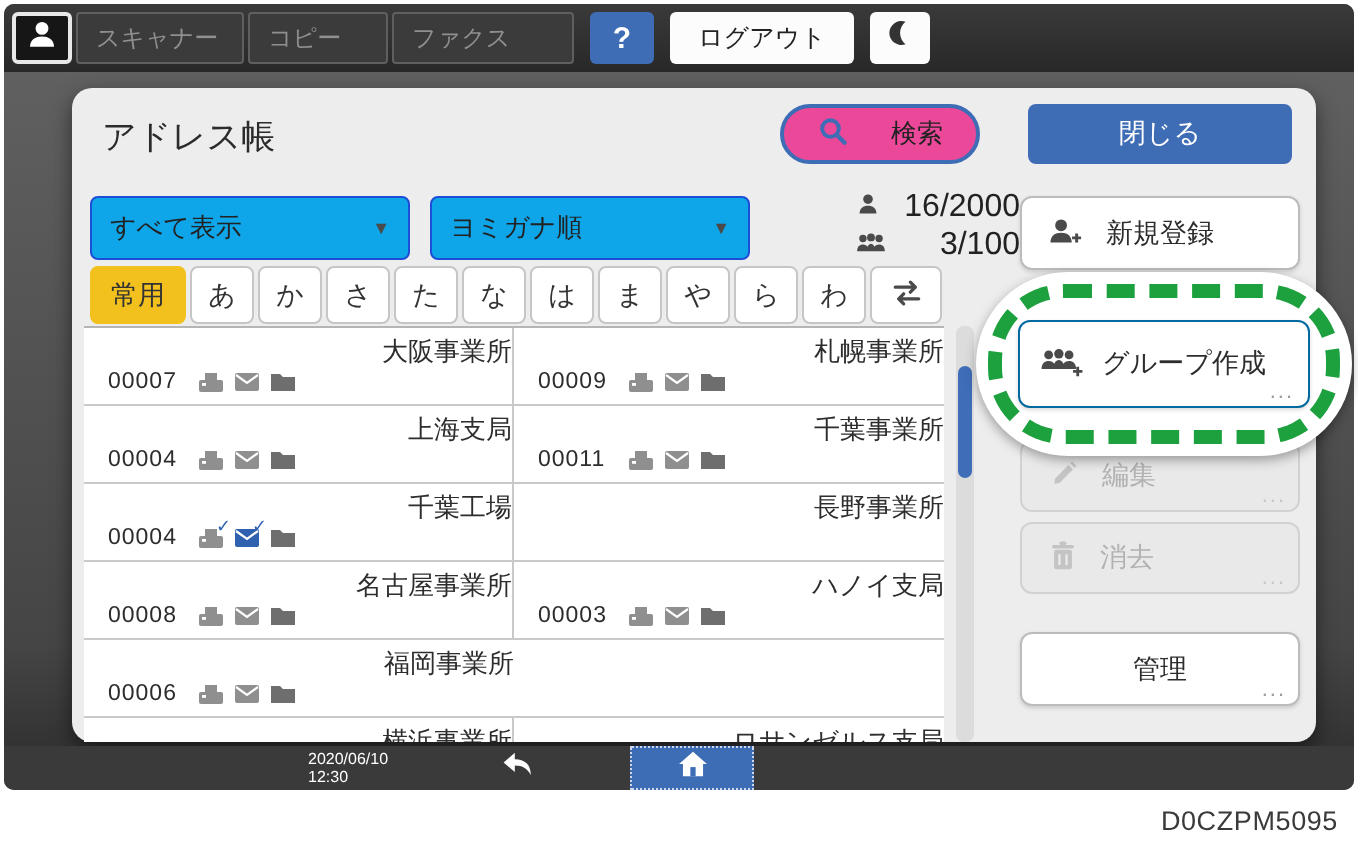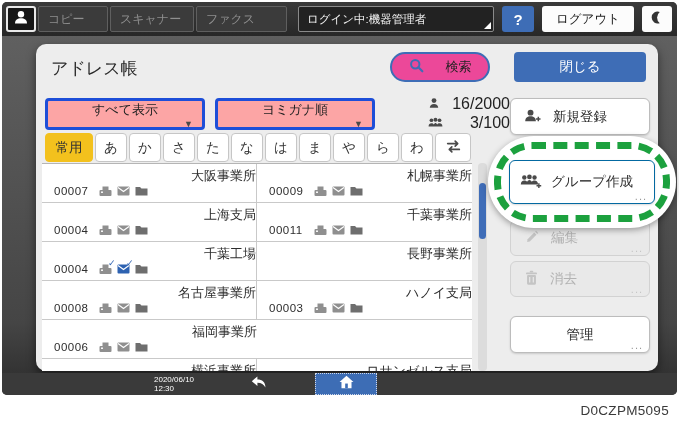--- a/index.html
+++ b/index.html
@@ -41,23 +41,23 @@
   .title-row { position:absolute; left:0; top:0; width:100%; height:46px; }
   .panel-title { position:absolute; left:15px; top:13px; font-size:17px; color:#2b2b2b; }
   .search-pill { position:absolute; left:354px; top:8px; width:100px; height:30px;
     background:#ec4899; border:2px solid #3e6db6; border-radius:16px;
     display:flex; align-items:center; justify-content:center; gap:22px;
     font-size:13px; color:#222; }
   .close-btn { position:absolute; left:478px; top:8px; width:132px; height:30px;
     background:#3e6db6; border-radius:4px; color:#fff; font-size:13.5px;
     display:flex; align-items:center; justify-content:center; }
 
-  .dropdown { position:absolute; top:54px; width:160px; height:32px; background:#fca5a5;
-    border:3px solid #1d4ed8; border-radius:4px; display:flex; align-items:center;
-    padding:0 9px; font-size:13px; color:#222;flex-direction:column; }
+  .dropdown { position:absolute; top:54px; width:160px; height:32px; background:#0ea5e9;
+    border:1px solid #1d4ed8; border-radius:4px; display:flex; align-items:center;
+    padding:0 9px; font-size:13px; color:#222; }
   .dropdown .caret { margin-left:auto; font-size:9px; color:#4a4a4a; }
   .dd1 { left:9px; } .dd2 { left:179px; }
   .counts { position:absolute; left:392px; top:50px; width:82px; font-size:16px; color:#222; }
   .count-line { display:flex; align-items:center; height:19px; }
   .count-line .num { margin-left:auto; }
 
   .kana-row { position:absolute; left:9px; top:89px; display:flex; gap:2px; }
   .kana-tab { height:29px; background:#fff; border:1px solid #c6c6c6; border-radius:4px;
     display:flex; align-items:center; justify-content:center; font-size:13.5px; color:#333; }
   .kana-tab.jyouyou { width:48px; background:#f3c11d; border-color:#f3c11d; }
@@ -134,27 +134,23 @@
 
     <div class="topbar">
       <div class="user-btn">
         <span>
           <svg width="16" height="16" viewBox="0 0 20 20">
               <circle cx="10" cy="6.5" r="4" fill="#fff"></circle>
               <path d="M2.5 18c0-4.5 3.3-6.5 7.5-6.5s7.5 2 7.5 6.5z" fill="#fff"></path>
             </svg>
         </span>
       </div>
+      <div class="fn-tab scan">スキャナー</div>
       <div class="fn-tab copy">コピー</div>
-      <div class="fn-tab scan">スキャナー</div>
       <div class="fn-tab fax">ファクス</div>
-      <div class="login-box">
-        <span>ログイン中:機器管理者</span>
-        <span class="fold"></span>
-      </div>
       <div class="help-btn">?</div>
       <div class="logout-btn">ログアウト</div>
       <div class="moon-btn">
         <span>
           <svg width="15" height="15" viewBox="0 0 20 20">
               <path d="M13 2.5 A8 8 0 1 0 13 17.5 A9.6 9.6 0 0 1 13 2.5 Z" fill="#333"></path>
             </svg>
         </span>
       </div>
     </div>

